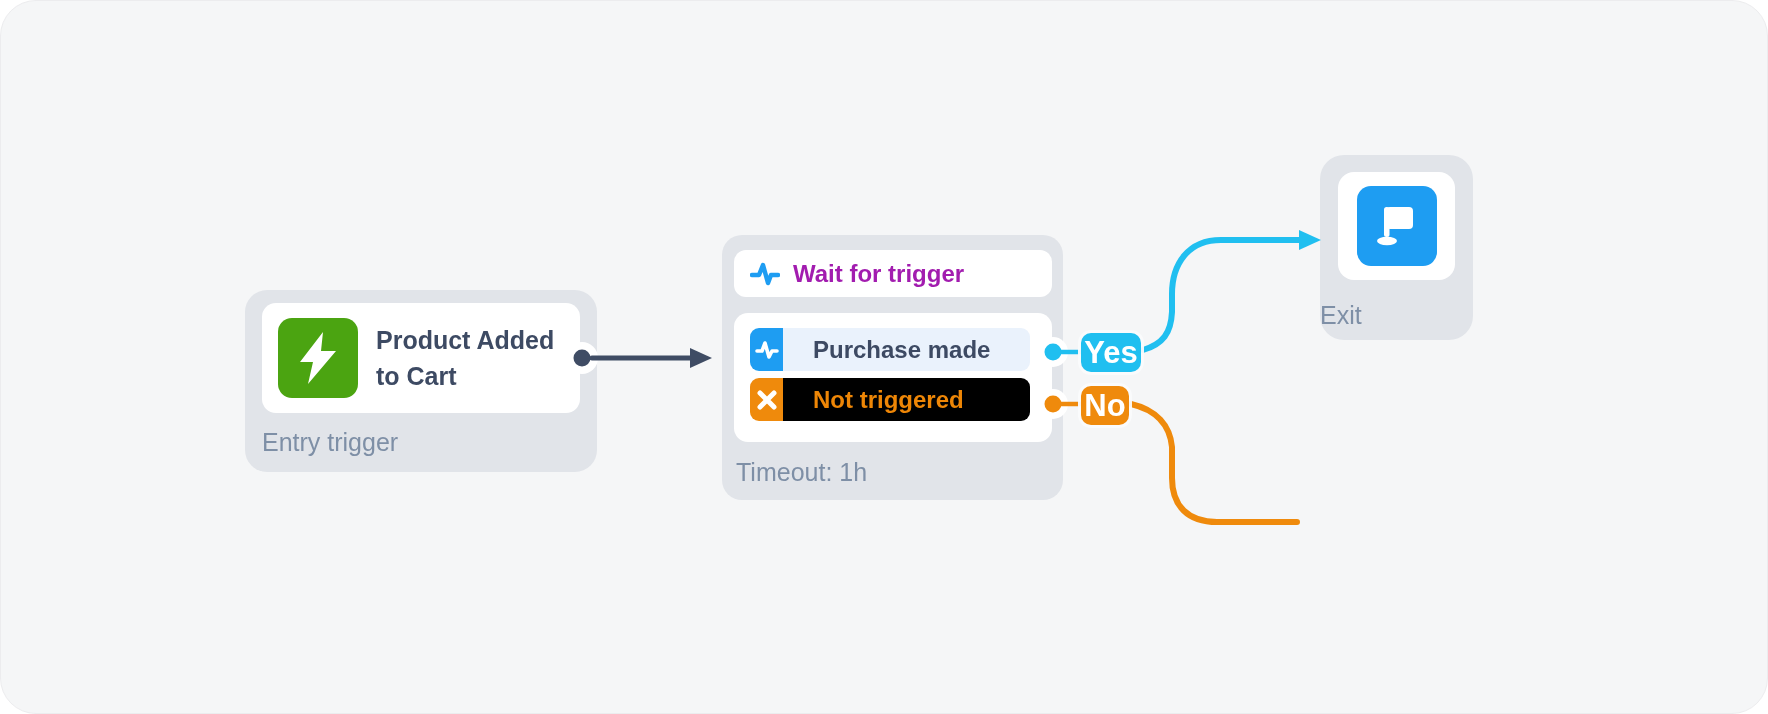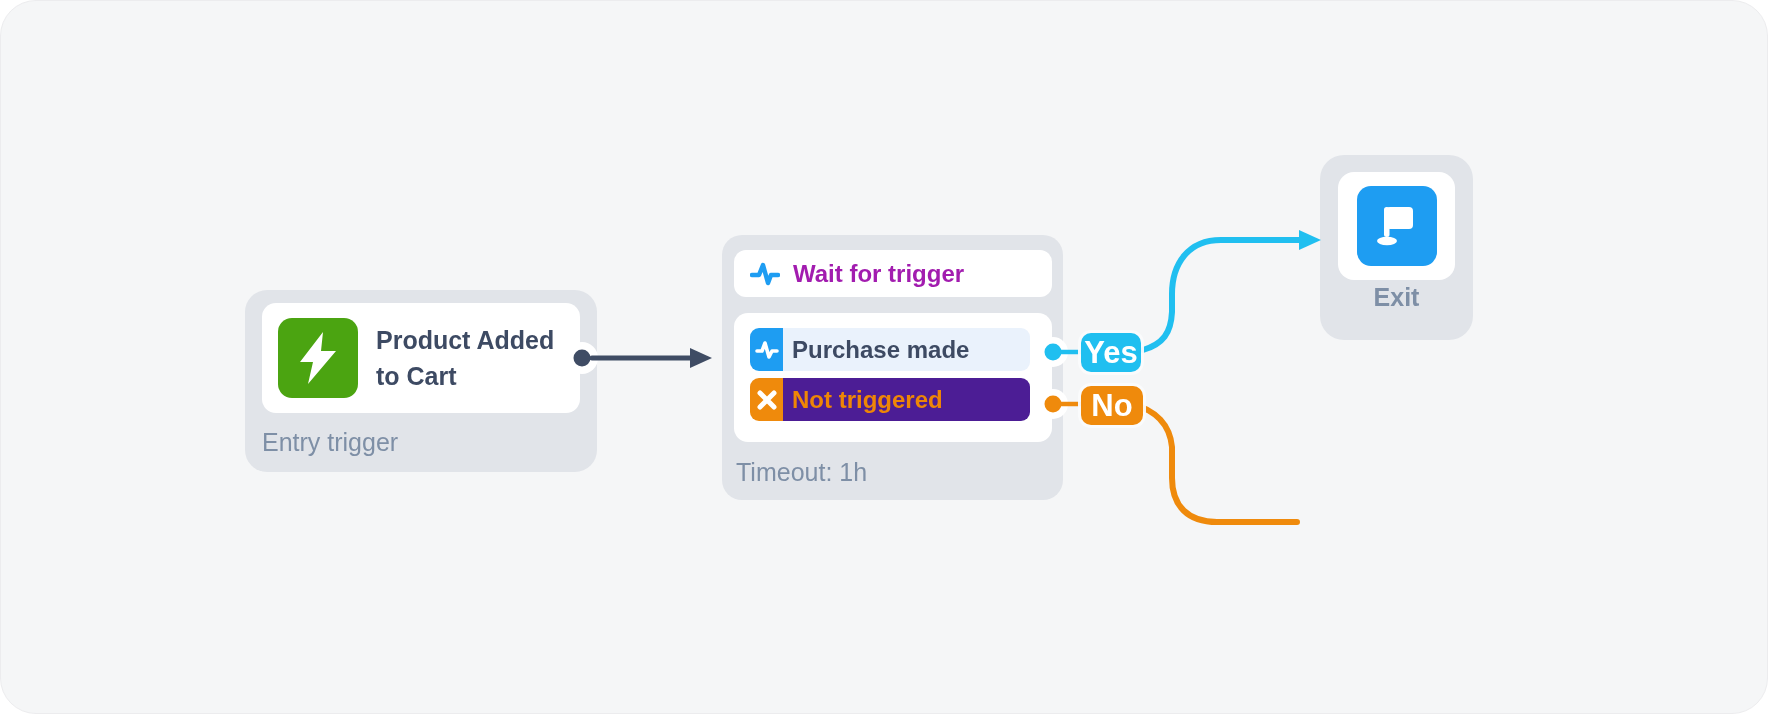--- a/index.html
+++ b/index.html
@@ -21,36 +21,36 @@
   .wait-header{left:12px;top:15px;width:318px;height:47px;border-radius:12px;}
   .wait-header-icon{margin-left:16px;display:flex;flex:0 0 auto;}
   .wait-title{margin-left:13px;font-size:24px;font-weight:600;color:#a21caf;white-space:nowrap;}
   .branches-card{left:12px;top:78px;width:318px;height:129px;border-radius:14px;display:block;}
   .branch-row{position:absolute;left:16px;width:280px;height:43px;display:flex;border-radius:9px;overflow:hidden;}
   .branch-yes{top:15px;}
   .branch-no{top:65px;}
   .branch-icon{width:33px;display:flex;align-items:center;justify-content:center;flex:0 0 auto;}
   .branch-icon.yes{background:#1e9df2;}
   .branch-icon.no{background:#ef8a0c;}
-  .branch-strip{flex:1;display:flex;align-items:center;padding-left:9px;font-size:24px;font-weight:600;}
+  .branch-strip{flex:1;display:flex;align-items:center;padding-left:30px;font-size:24px;font-weight:600;}
   .branch-strip.yes{background:#eaf2fc;color:#3d4a63;}
-  .branch-strip.no{background:#4c1d95;color:#ee8606;}
+  .branch-strip.no{background:#000000;color:#ee8606;}
   .wait-footer{left:14px;top:223px;}
 
   
   .exit-node{left:1320px;top:155px;width:153px;height:185px;border-radius:24px;}
   .exit-card{left:18px;top:17px;width:117px;height:108px;border-radius:16px;justify-content:center;}
   .exit-icon{width:80px;height:80px;border-radius:14px;background:#1e9df2;display:flex;align-items:center;justify-content:center;}
-  .exit-caption{left:0;top:128px;width:100%;text-align:center;font-weight:bold;}
+  .exit-caption{left:0;top:146px;width:100%;text-align:left;}
 
   
   svg.wires{position:absolute;left:0;top:0;z-index:4;pointer-events:none;}
   .edge-badge{position:absolute;z-index:5;display:flex;align-items:center;justify-content:center;color:#ffffff;font-weight:bold;font-size:31px;border-radius:10px;box-shadow:0 0 0 3px rgba(250,251,252,0.95);}
   .badge-yes{left:1081px;top:333px;width:60px;height:39px;background:#20bff0;}
-  .badge-no{left:1081px;top:386px;width:62px;height:39px;background:#ef8a0c;}
+  .badge-no{left:1081px;top:386px;width:48px;height:39px;background:#ef8a0c;}
 </style>
 </head>
 <body>
 
 <div class="panel"></div>
 
 <div class="node entry-node">
   <div class="card entry-card">
     <div class="entry-icon">
       <svg width="44" height="52" viewBox="0 0 44 52">

